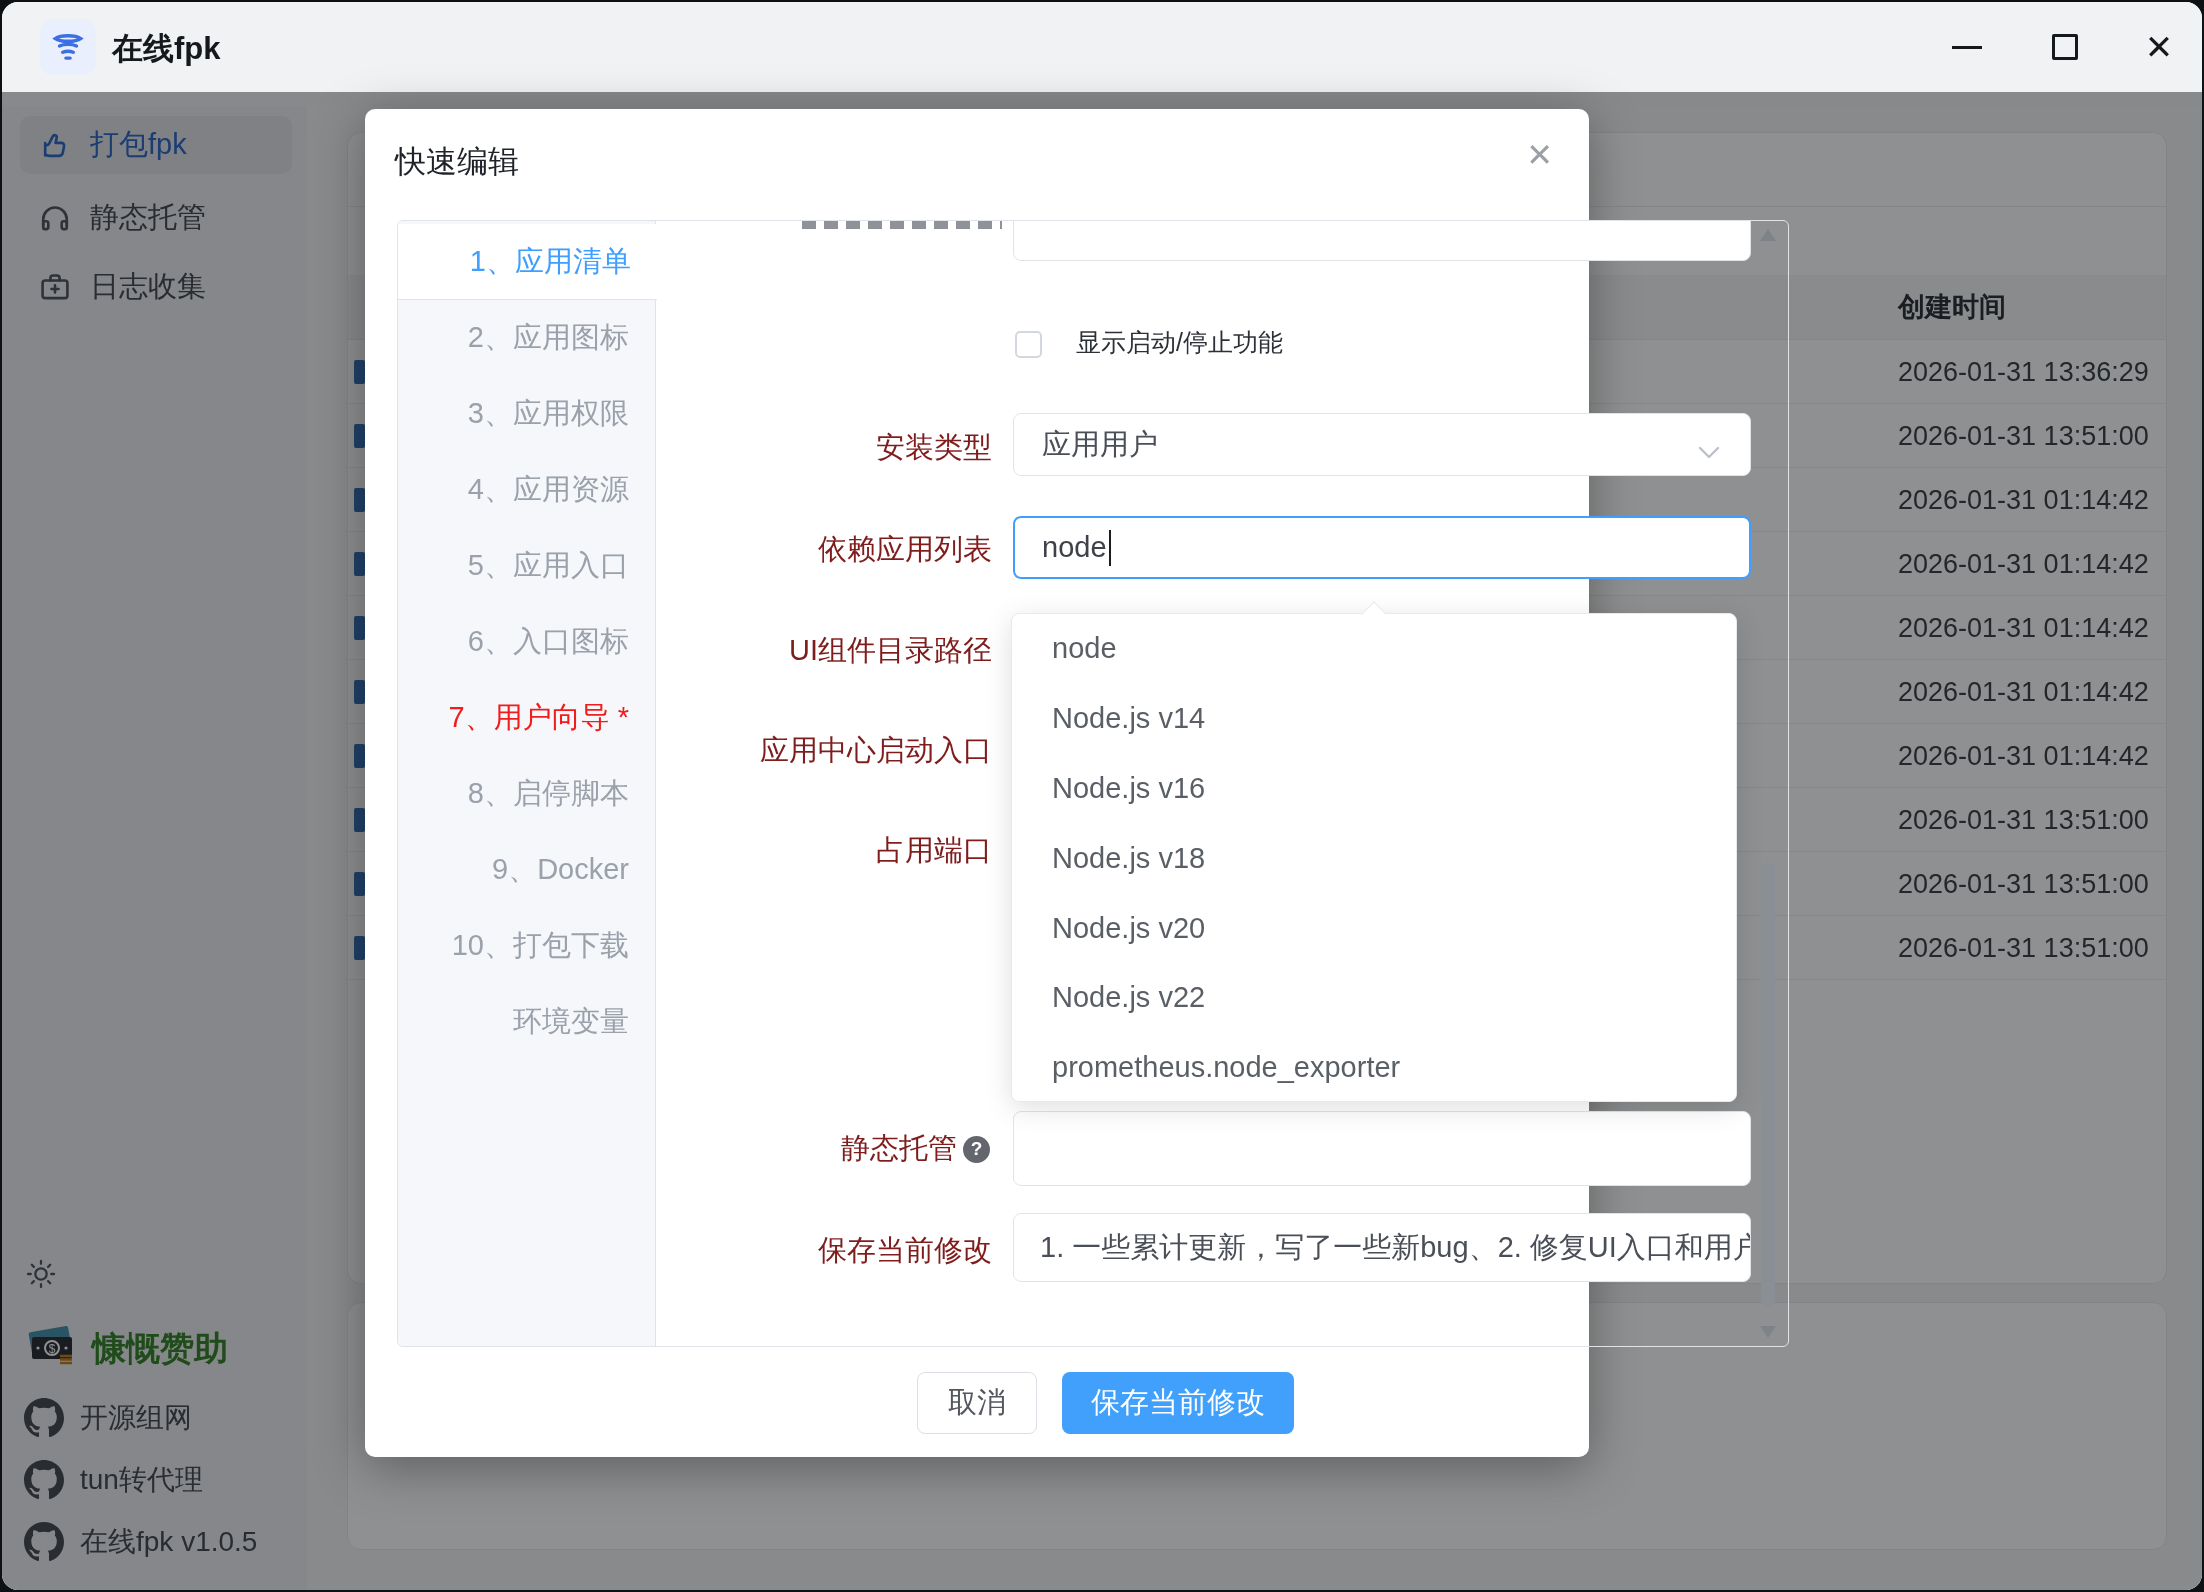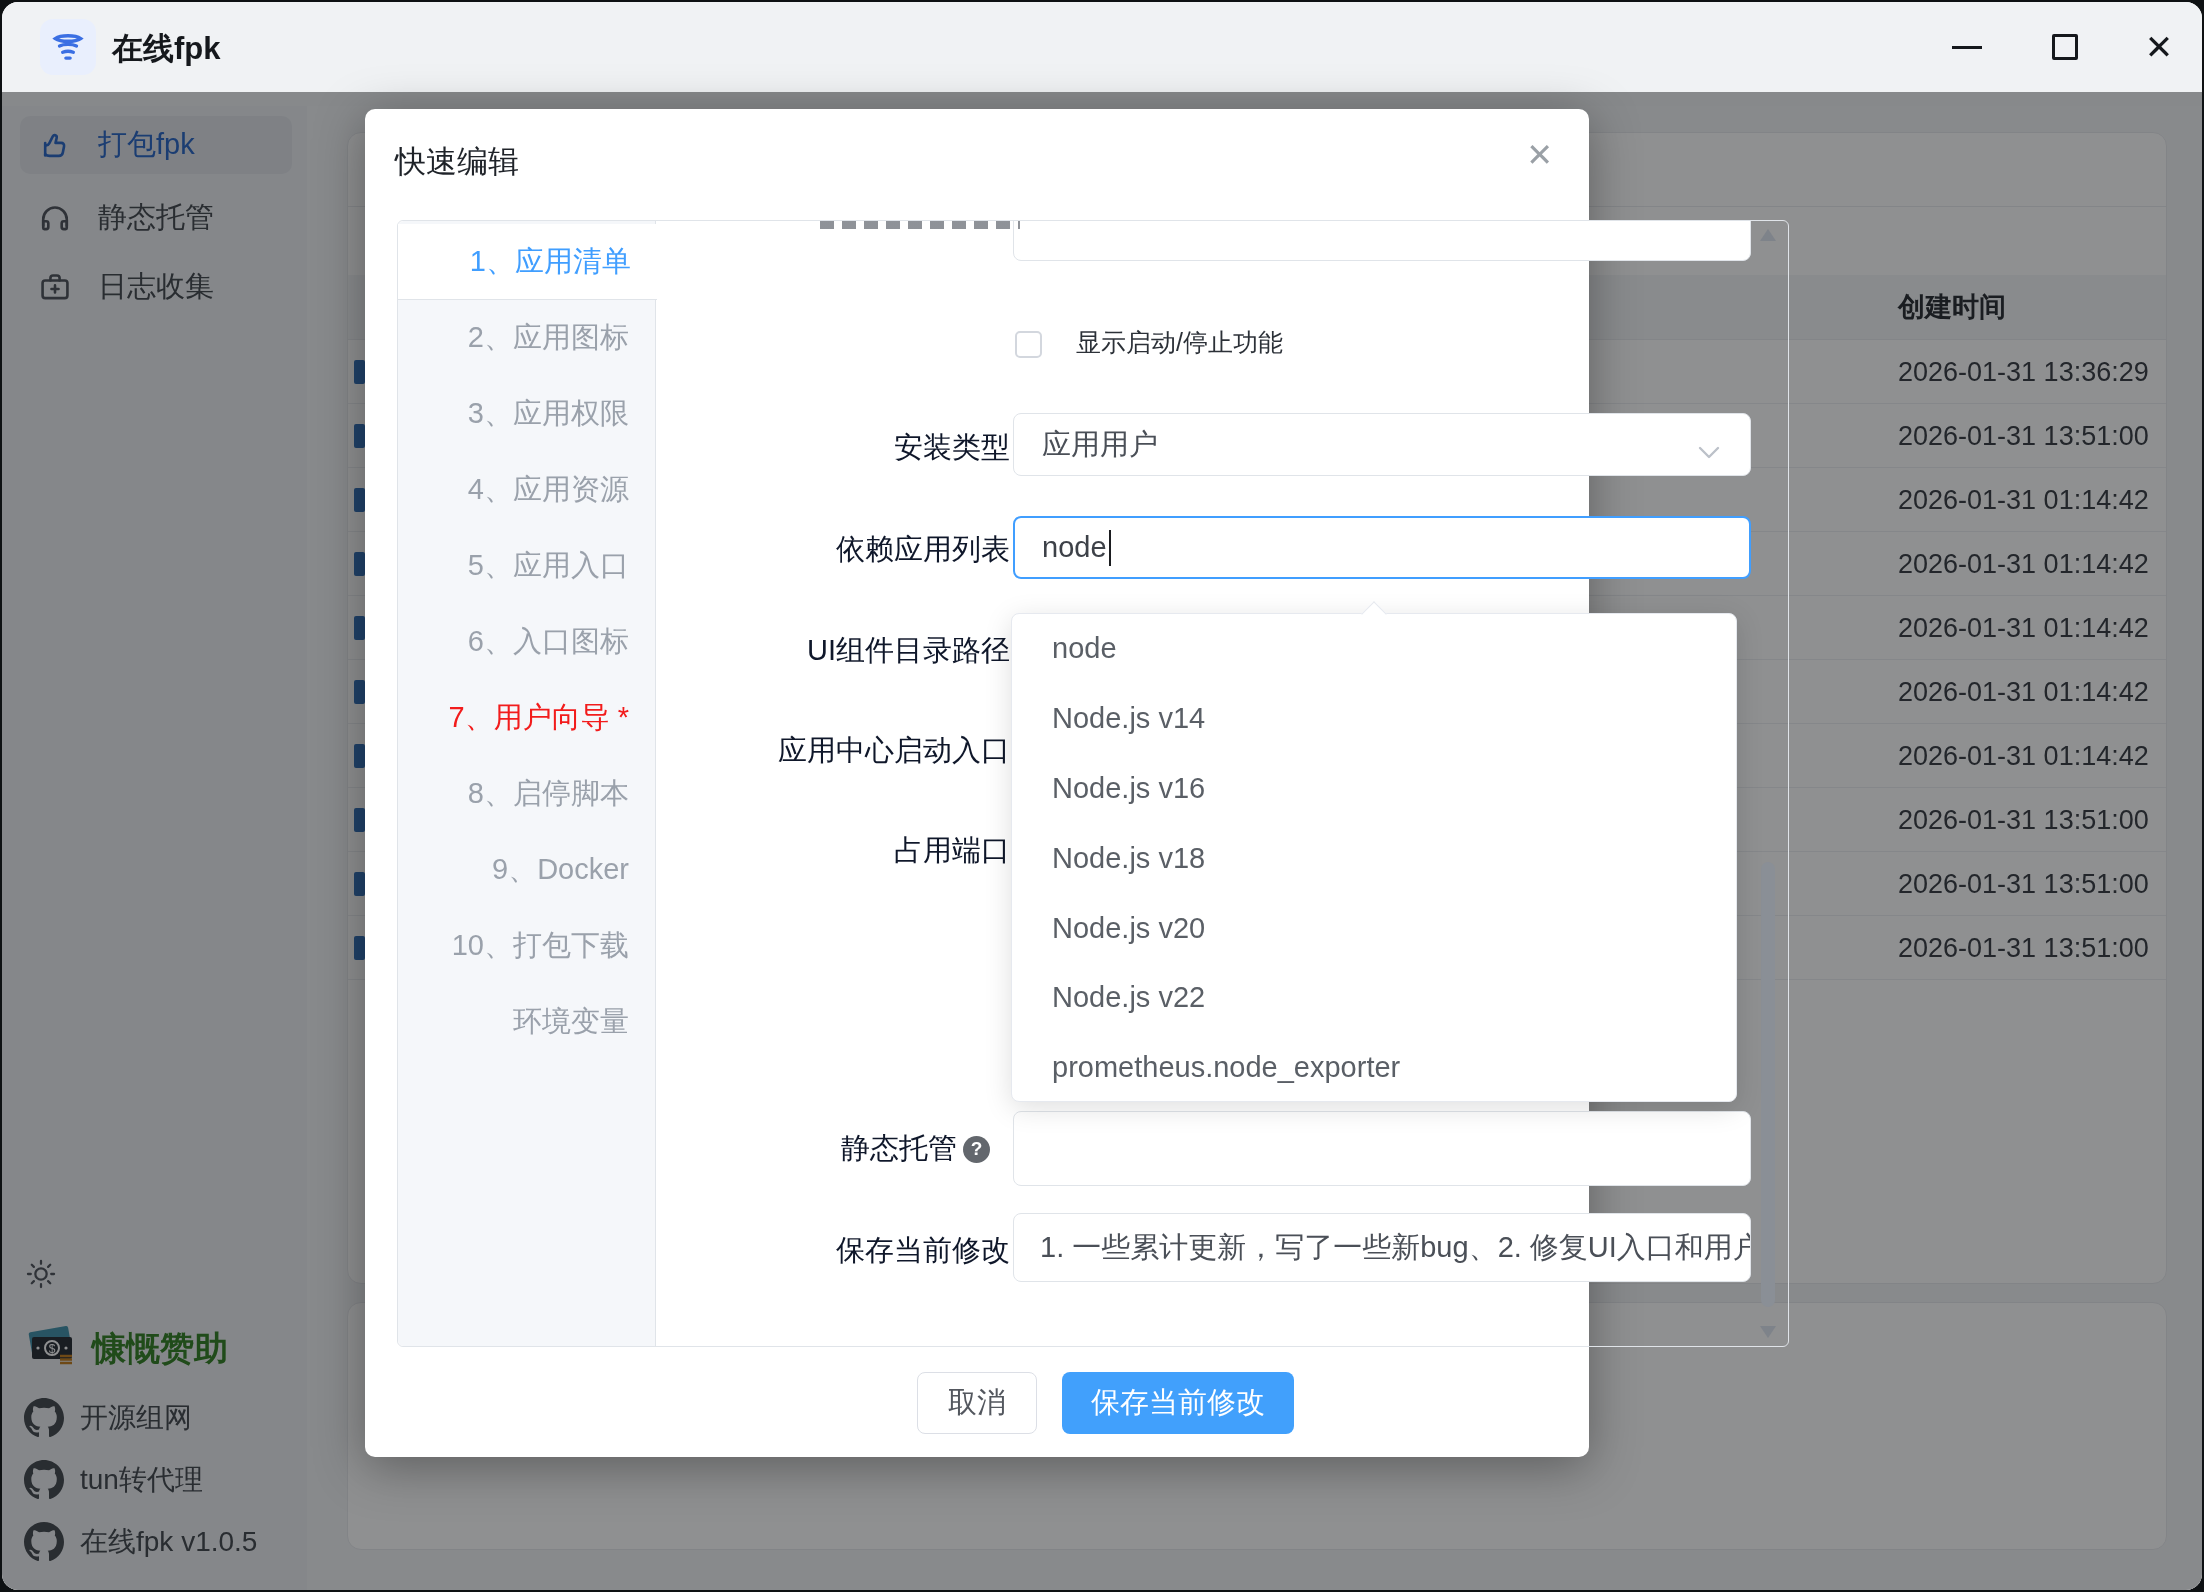--- a/index.html
+++ b/index.html
@@ -12,21 +12,21 @@
   #logo-box { position:absolute; left:38px; top:17px; width:56px; height:56px; border-radius:13px; background:#e9effd; display:flex; align-items:center; justify-content:center; }
   #app-title { position:absolute; left:110px; top:26px; font-size:31px; font-weight:bold; color:#15181c; }
   .winctl { position:absolute; top:0; height:90px; width:70px; display:flex; align-items:center; justify-content:center; }
   #btn-min { left:1930px; } #btn-max { left:2028px; } #btn-close { left:2122px; }
   .glyph-min { width:30px; height:0; border-top:3px solid #15181c; }
   .glyph-max { width:26px; height:26px; border:3px solid #15181c; border-radius:2px; }
   .glyph-close { font-size:34px; color:#15181c; line-height:1; }
 
   
   #sidebar { position:absolute; left:0; top:90px; width:305px; bottom:0; background:#edeff2; }
-  .side-item { position:absolute; left:18px; width:272px; height:58px; display:flex; align-items:center; gap:26px; padding-left:18px; font-size:29px; color:#3f444b; border-radius:10px; }
+  .side-item { position:absolute; left:18px; width:272px; height:58px; display:flex; align-items:center; gap:18px; padding-left:18px; font-size:29px; color:#3f444b; border-radius:10px; }
   .side-item.active { background:#e0e3e9; color:#2462c4; }
   .side-item .ic { width:34px; height:34px; flex:0 0 auto; display:flex; }
   .side-foot { position:absolute; left:22px; display:flex; align-items:center; gap:16px; font-size:28px; color:#3f444b; }
   .gh-circle { width:40px; height:40px; }
   #sponsor-label { color:#2f7d1f; font-weight:bold; font-size:34px; }
 
   
   #main { position:absolute; left:305px; top:90px; right:0; bottom:0; background:#f2f3f5; }
   #card1 { position:absolute; left:40px; top:40px; width:1820px; height:1152px; background:#fff; border:1px solid #e7e9ed; border-radius:14px; overflow:hidden; }
   .toolbar-line { position:absolute; left:0; width:100%; border-top:1px solid #e8eaee; }
@@ -48,21 +48,21 @@
   #panel { position:absolute; left:32px; top:111px; width:1392px; height:1127px; border:1px solid #e0e4e9; border-radius:6px; }
 
   
   #tabs { position:absolute; left:0; top:0; width:258px; height:100%; background:#f5f7fa; border-right:1px solid #e0e4e9; border-radius:6px 0 0 6px; padding-top:3px; }
   .tab { height:76px; display:flex; align-items:center; justify-content:flex-end; padding-right:26px; font-size:29px; color:#9aa1ab; position:relative; }
   .tab.active { background:#fff; color:#409eff; width:259px; border-bottom:1px solid #e0e4e9; z-index:2; }
   .tab.required { color:#f21c1c; }
 
   
   #form { position:absolute; left:258px; top:0; right:0; bottom:0; overflow:hidden; }
-  .flabel { position:absolute; width:330px; right:778px; text-align:right; font-size:29px; color:#0f172a; }
+  .flabel { position:absolute; width:330px; right:796px; text-align:right; font-size:29px; color:#7f1d1d; }
   .finput { position:absolute; left:357px; width:738px; background:#fff; border:1px solid #e0e4e9; border-radius:8px; }
   #clipped-input { top:-55px; height:95px; }
   #clipped-label { position:absolute; left:140px; top:4px; width:200px; height:14px;
      background:repeating-linear-gradient(90deg,#7b7f86 0 14px,transparent 14px 22px); opacity:.85; }
   #checkbox { position:absolute; left:359px; top:110px; width:27px; height:27px; border:2px solid #d3d7de; border-radius:5px; background:#fff; }
   #checkbox-label { position:absolute; left:420px; top:105px; font-size:25px; color:#2c3138; }
   #select-installtype { top:192px; height:63px; display:flex; align-items:center; padding-left:28px; font-size:29px; color:#4a4f57; }
   #select-chevron { position:absolute; right:28px; top:22px; }
   #input-deps { top:295px; height:63px; border:2px solid #409eff; display:flex; align-items:center; padding-left:27px; font-size:29px; color:#3d4148; }
   .caret { width:2px; height:36px; background:#1b1d20; margin-left:2px; animation:blink 1s steps(1) infinite; }

